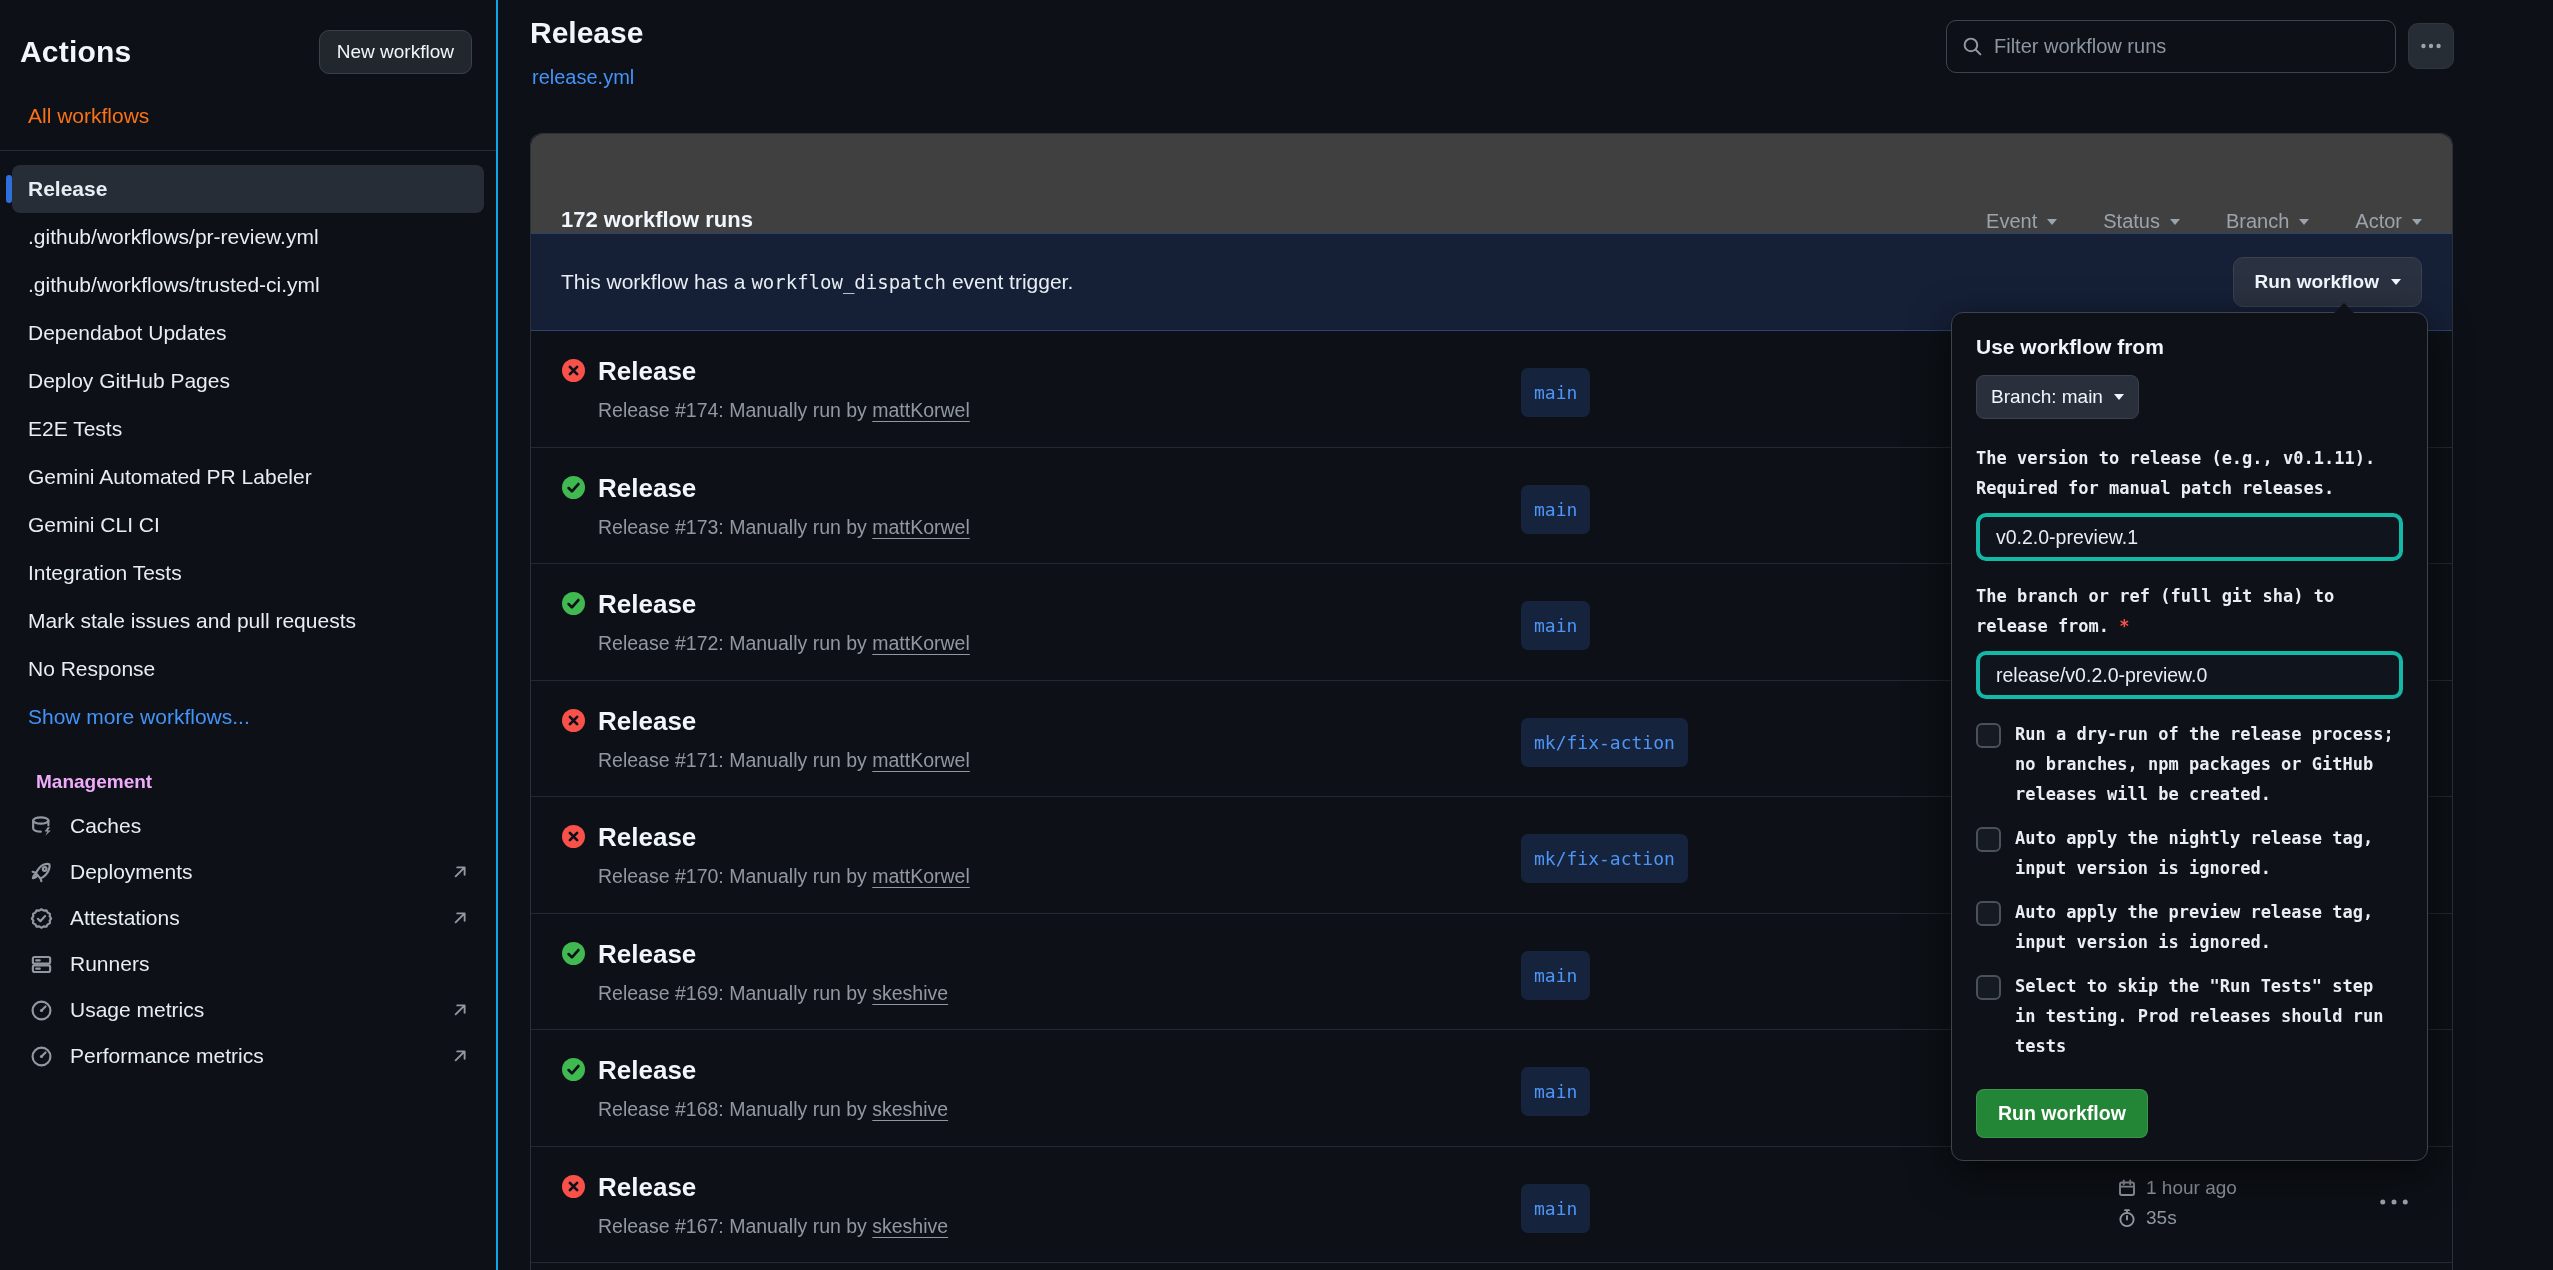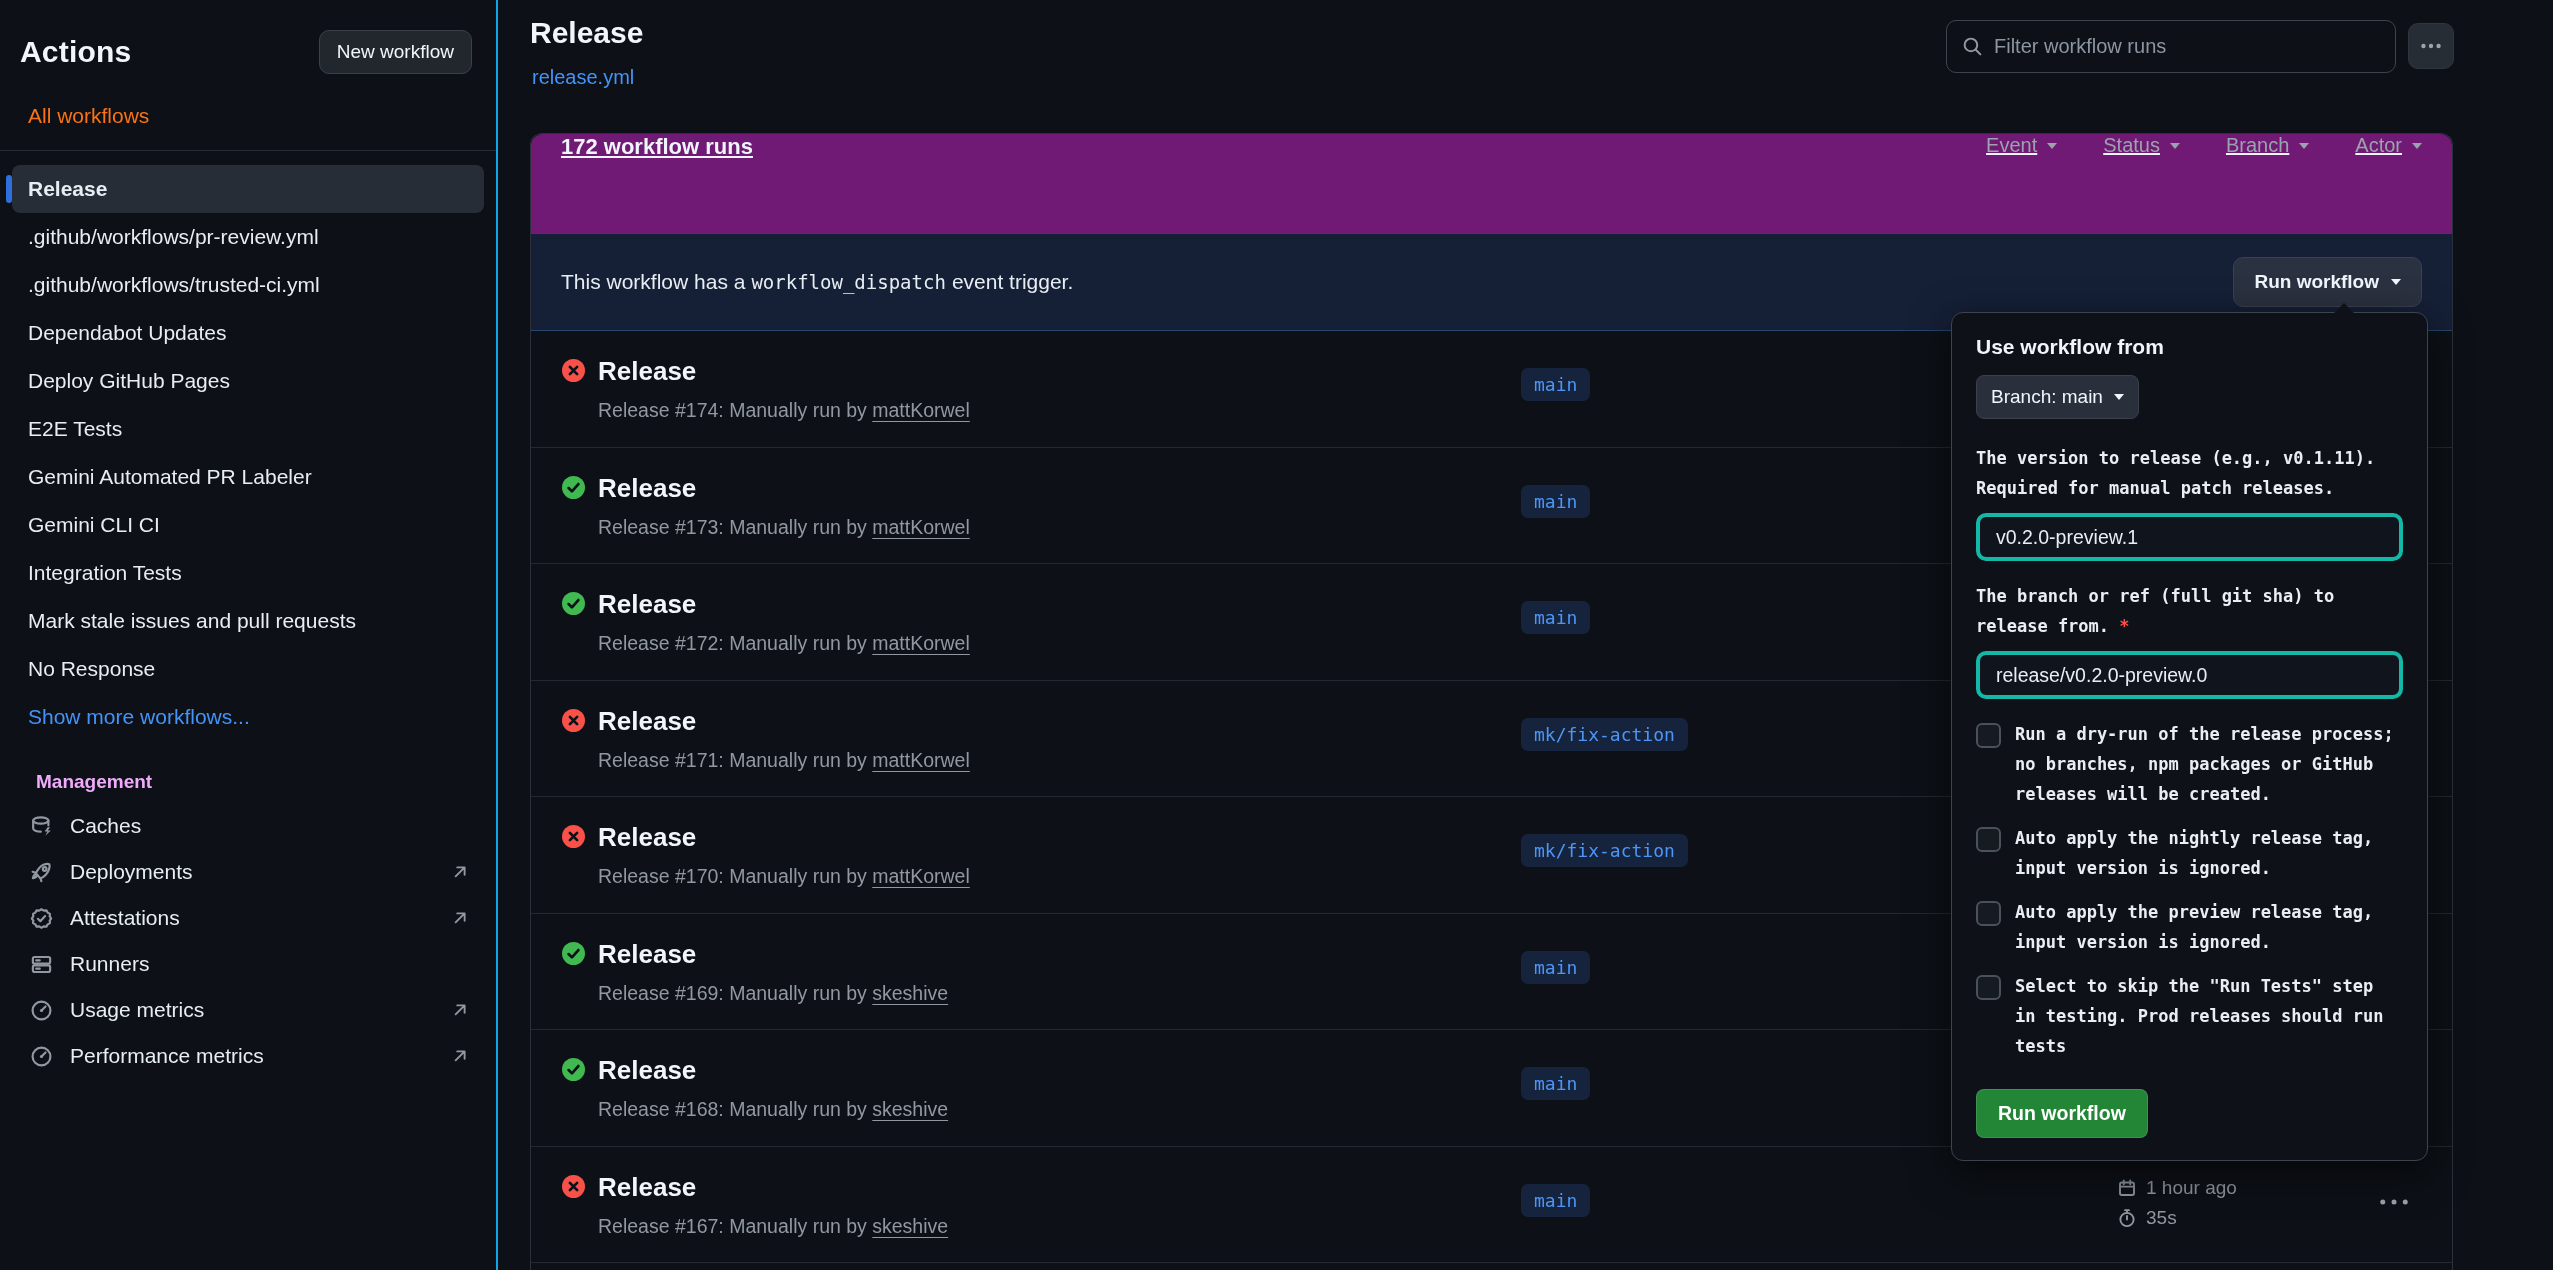--- a/index.html
+++ b/index.html
@@ -57,22 +57,22 @@
     display:flex; align-items:center; justify-content:center; cursor:pointer;
   }
 
   
   .container {
     position:absolute; left:530px; top:133px; width:1923px; height:1137px;
     border:1px solid #2b313a; border-bottom:none; border-radius:12px 12px 0 0;
     overflow:visible;
   }
   .panel-header {
-    height:99px; background:#701a75; border-radius:12px 12px 0 0;
-    display:flex; align-items:flex-start; padding:0 30px;text-decoration:underline;
+    height:99px; background:#404040; border-radius:12px 12px 0 0;
+    display:flex; align-items:flex-end; padding:0 30px;
   }
   .runs-count { font-size:22px; font-weight:bold; }
   .run-filters { margin-left:auto; display:flex; gap:46px; }
   .run-filter { display:flex; align-items:center; gap:10px; color:#9ba3ad; font-size:20px; cursor:pointer; }
   .caret { width:0; height:0; border-left:6px solid transparent; border-right:6px solid transparent; border-top:7px solid currentColor; display:inline-block; }
   .banner {
     height:98px; background:#151f36;
     border-top:1px solid #27456f; border-bottom:1px solid #27456f;
     display:flex; align-items:center; padding:0 30px; font-size:21px; color:#e6edf3;
   }
@@ -86,21 +86,21 @@
   .run-workflow-btn .caret { border-top-width:6px; border-left-width:5.5px; border-right-width:5.5px; }
 
   .run-row { position:relative; height:116.5px; border-bottom:1px solid #232932; cursor:pointer; }
   .status-icon { position:absolute; left:31px; top:28px; width:23px; height:23px; }
   .run-title { position:absolute; left:67px; top:25px; font-size:26px; font-weight:bold; color:#f0f6fc; }
   .run-sub { position:absolute; left:67px; top:68px; font-size:19.5px; color:#9198a1; }
   .run-sub .actor { text-decoration:underline; text-underline-offset:4px; }
   .branch-badge {
     position:absolute; left:990px; top:37px;
     font-family:"DejaVu Sans Mono",monospace; font-size:18px; color:#4d96f8;
-    background:#16233c; border-radius:7px; padding:6px 13px; white-space:nowrap;
+    background:#16233c; border-radius:7px; padding:14px 13px; white-space:nowrap;
   }
   .run-meta { position:absolute; left:1586px; top:26px; font-size:19px; color:#9198a1; line-height:30px; }
   .run-meta .mline { display:flex; align-items:center; gap:9px; }
   .run-meta svg { width:20px; height:20px; }
   .row-kebab { position:absolute; left:1848px; top:48px; width:30px; height:20px; cursor:pointer; }
 
   
   .dispatch-panel {
     position:absolute; left:1951px; top:312px; width:477px;
     background:#0e1218; border:1px solid #3d444d; border-radius:12px;

